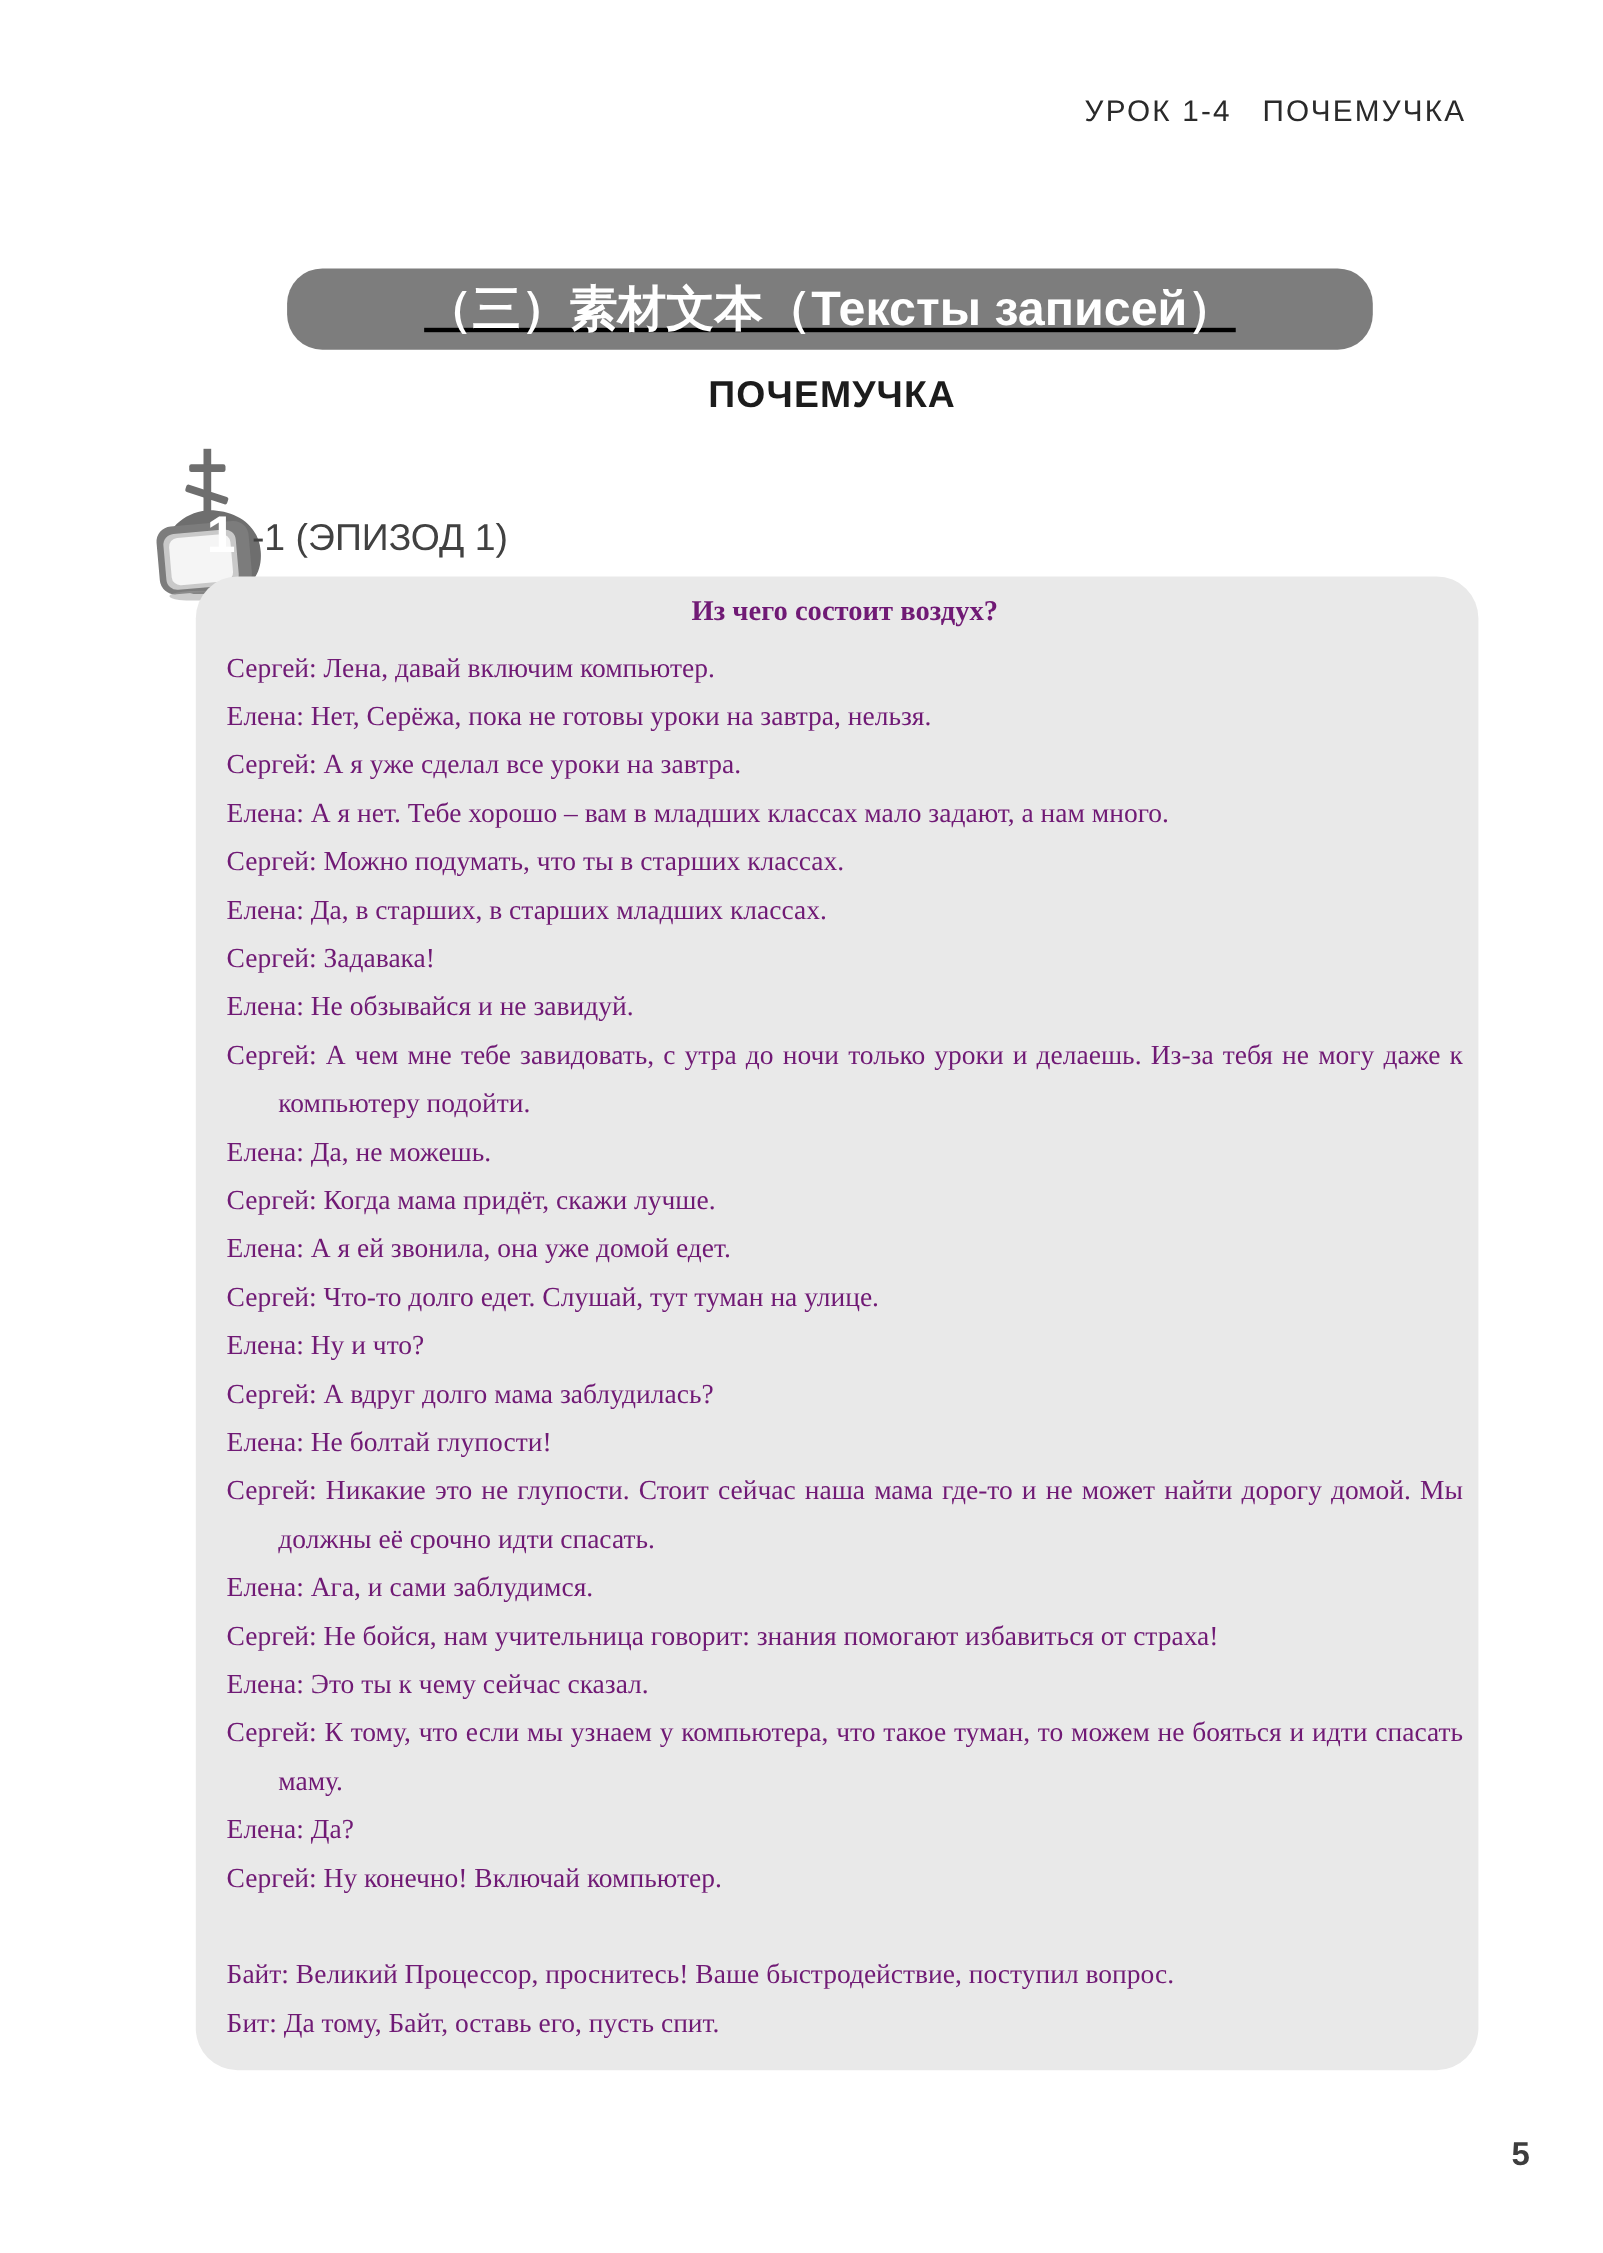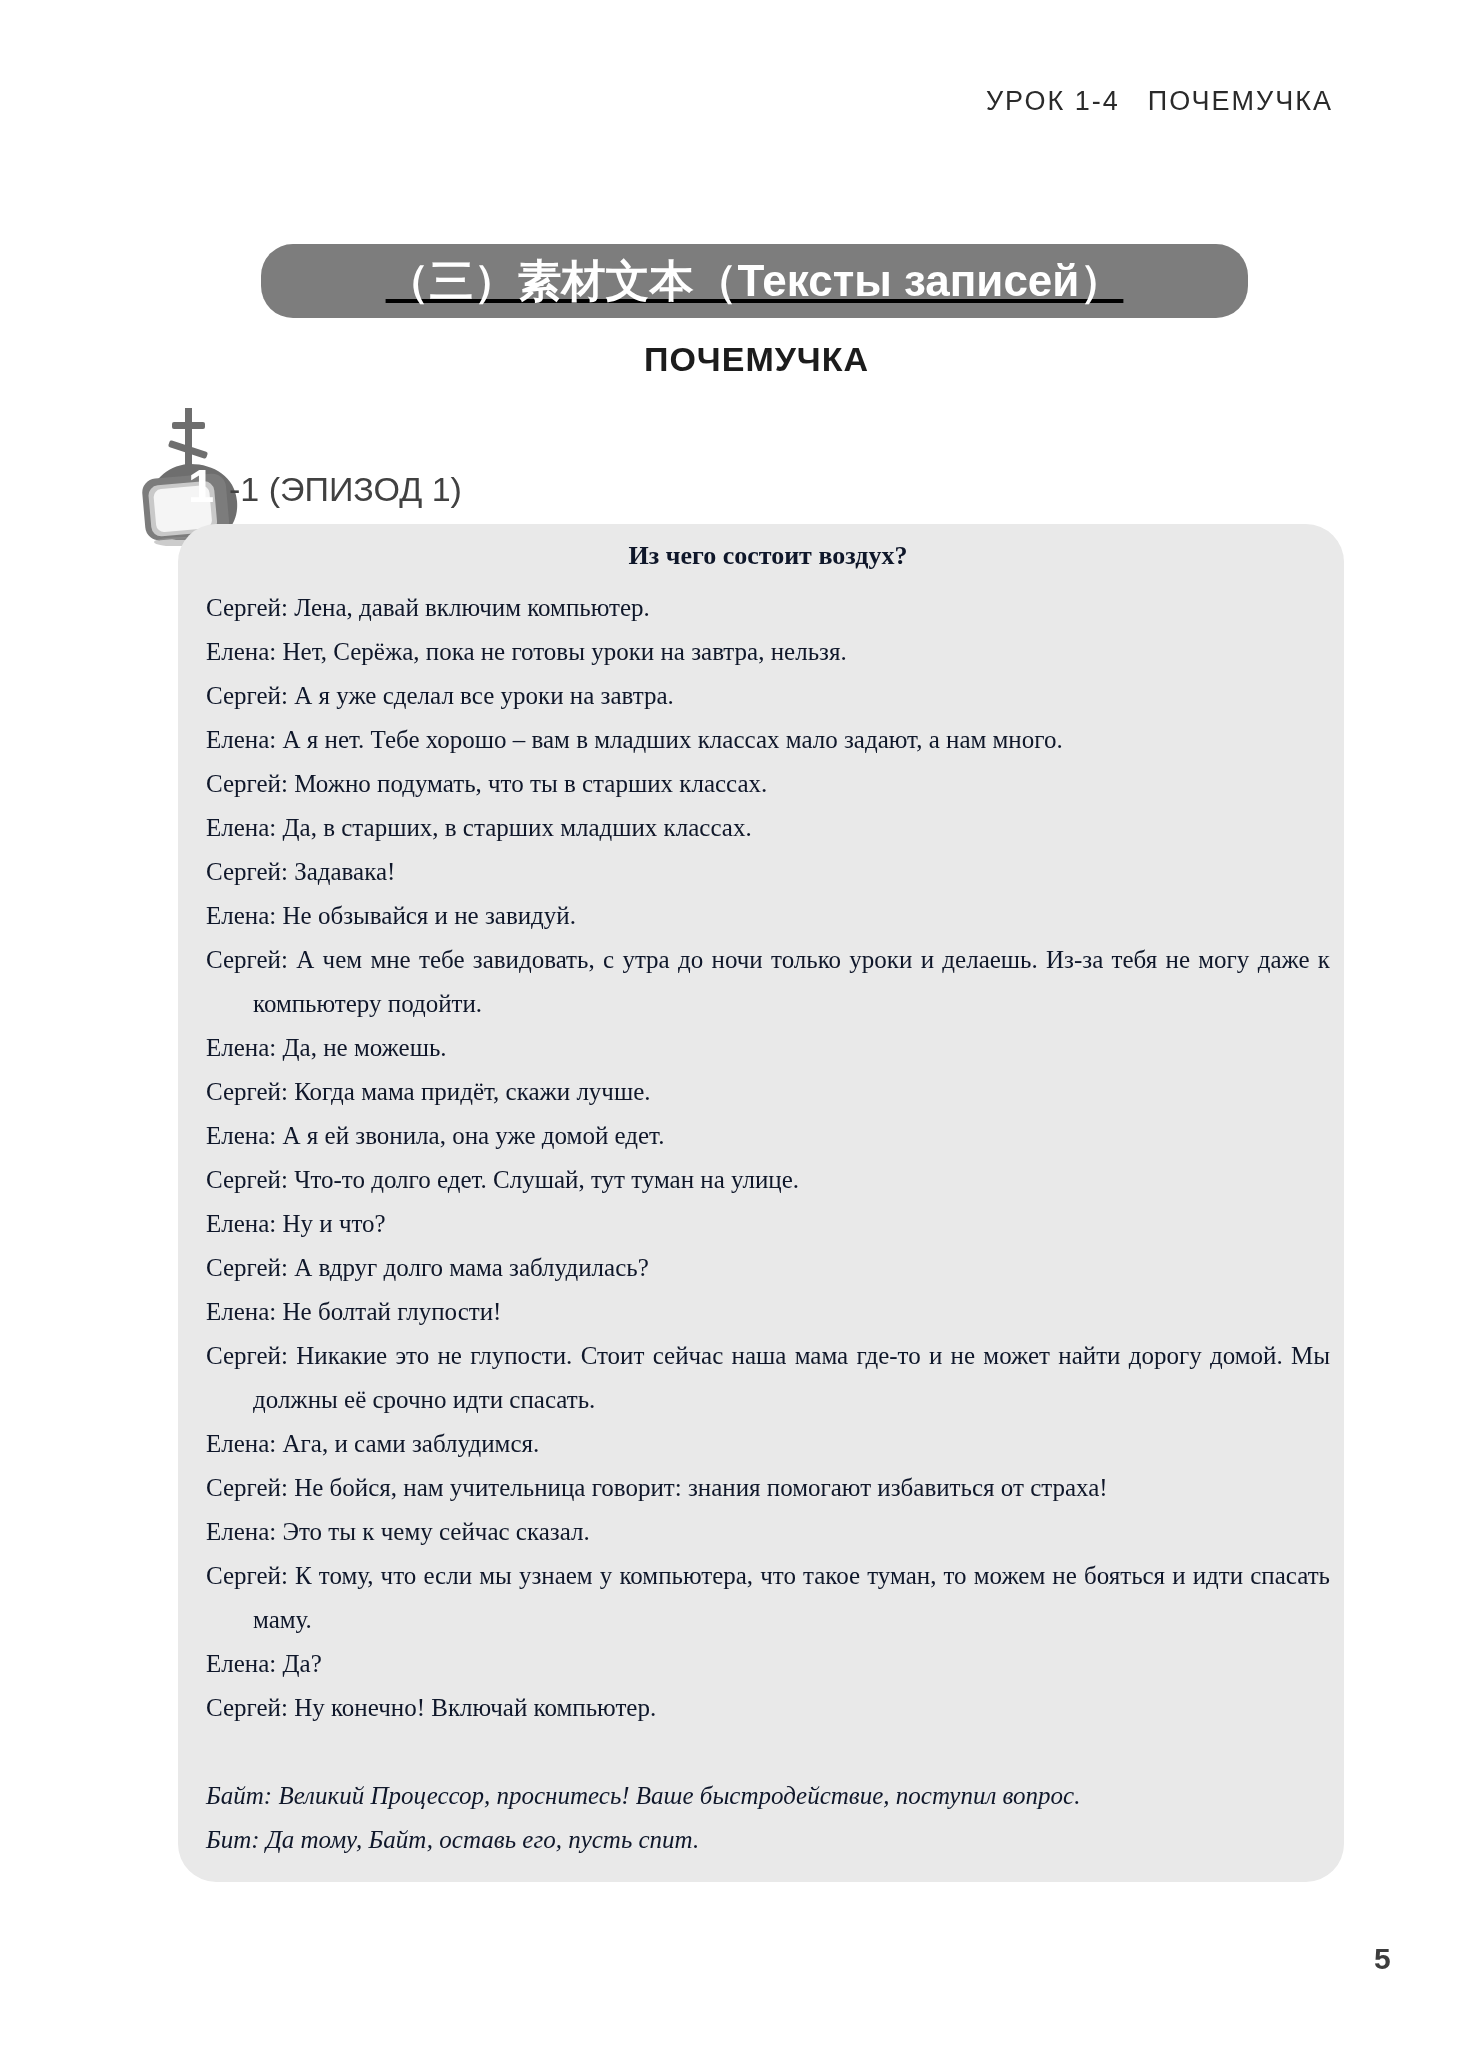--- a/index.html
+++ b/index.html
@@ -88,37 +88,37 @@
     left: 150px;
     top: 524px;
     width: 1166px;
     height: 1358px;
     background: var(--card-bg, #e9e9e9);
     border-radius: 38px;
   }
   .dialogue-inner {
     padding: 14px 14px 0 28px;
     font-family: "Liberation Serif", serif;
-    color: #0f172a;
+    color: #701a75;
   }
   .dialogue-heading {
     text-align: center;
     font-weight: bold;
     font-size: 26px;
     line-height: 36px;
     margin-bottom: 12px;
   }
   .line {
     font-size: 25px;
     line-height: 44px;
     text-align: justify;
     padding-left: 47px;
     text-indent: -47px;
   }
-  .computer-block { margin-top: 44px; font-style: italic; }
+  .computer-block { margin-top: 44px; }
 
   
   .page-number {
     position: absolute;
     left: 1346px;
     top: 1942px;
     font-size: 30px;
     font-weight: bold;
     color: #3d3d3d;
   }

